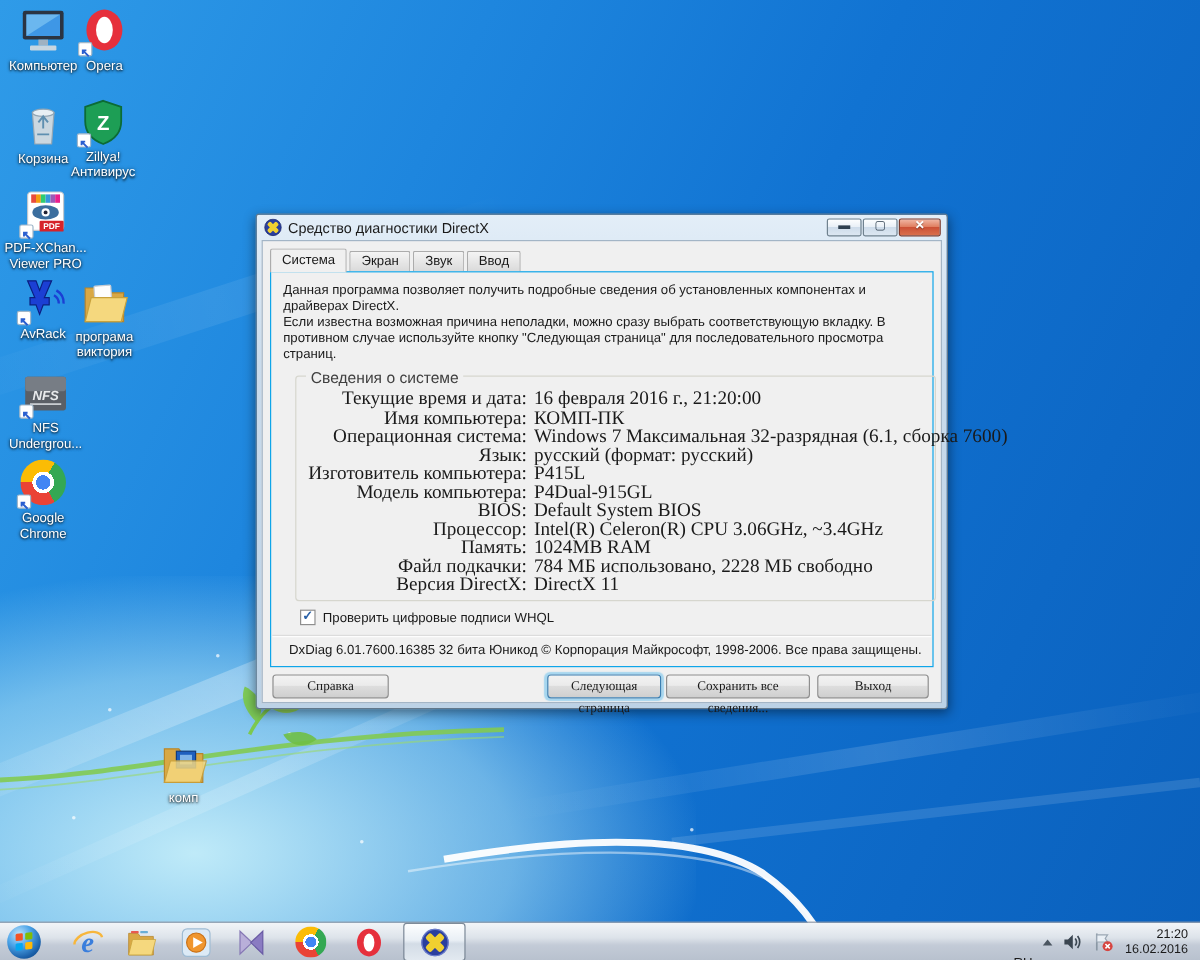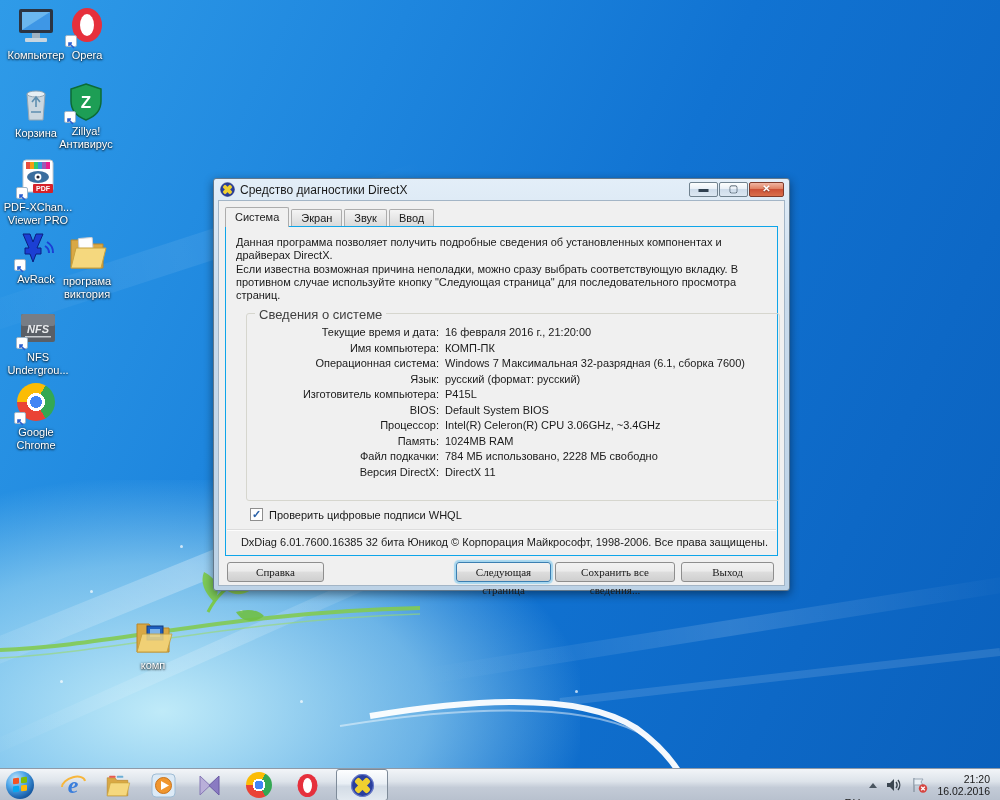--- a/index.html
+++ b/index.html
@@ -48,21 +48,21 @@
   .tab.active { background:#F0F0F0; height:20px; margin-top:-2px; line-height:19px; }
   .tab-page { position:absolute; left:6px; right:6px; top:25px; height:330px;
     border:1px solid #0ea5e9; background:#F0F0F0; }
 
   .para { position:absolute; left:10px; right:12px; line-height:13px; }
   .groupbox { position:absolute; left:20px; top:86px; width:534px; height:188px;
     border:1px solid #D6D6CE; border-radius:3px; }
   .gb-title { position:absolute; top:-7px; left:8px; background:#F0F0F0; padding:0 4px;
     font-size:13px; color:#404040; }
   .gb-rows { position:absolute; top:11px; left:4px; right:4px; }
-  .inforow { display:flex; line-height:15.5px; font-size:11px; }
+  .inforow { display:flex; line-height:15.5px; font-size:16px;font-family:Liberation Serif, serif; }
   .inforow .lbl { width:188px; text-align:right; flex:none; }
   .inforow .val { margin-left:6px; white-space:nowrap; }
 
   .cbrow { position:absolute; left:24px; top:281px; display:flex; align-items:center; }
   .cb { width:13px; height:13px; background:#fff; border:1px solid #8E8E8E; margin-right:6px;
     font-size:11px; line-height:11px; text-align:center; color:#2B62A8; font-weight:bold; }
   .sepline { position:absolute; left:1px; right:1px; top:302px; border-top:1px solid #DCDCDC;
     border-bottom:1px solid #FDFDFD; }
   .page-footer { position:absolute; right:9px; top:309px; font-size:11px;text-align:center; }
 
@@ -312,20 +312,24 @@
               </div>
             <div class="inforow">
                 <span class="lbl">Язык:</span>
                 <span class="val">русский (формат: русский)</span>
               </div>
             <div class="inforow">
                 <span class="lbl">Изготовитель компьютера:</span>
                 <span class="val">P415L</span>
               </div>
             <div class="inforow">
+                <span class="lbl">Модель компьютера:</span>
+                <span class="val">P4Dual-915GL</span>
+              </div>
+            <div class="inforow">
                 <span class="lbl">BIOS:</span>
                 <span class="val">Default System BIOS</span>
               </div>
             <div class="inforow">
                 <span class="lbl">Процессор:</span>
                 <span class="val">Intel(R) Celeron(R) CPU 3.06GHz, ~3.4GHz</span>
               </div>
             <div class="inforow">
                 <span class="lbl">Память:</span>
                 <span class="val">1024MB RAM</span>

